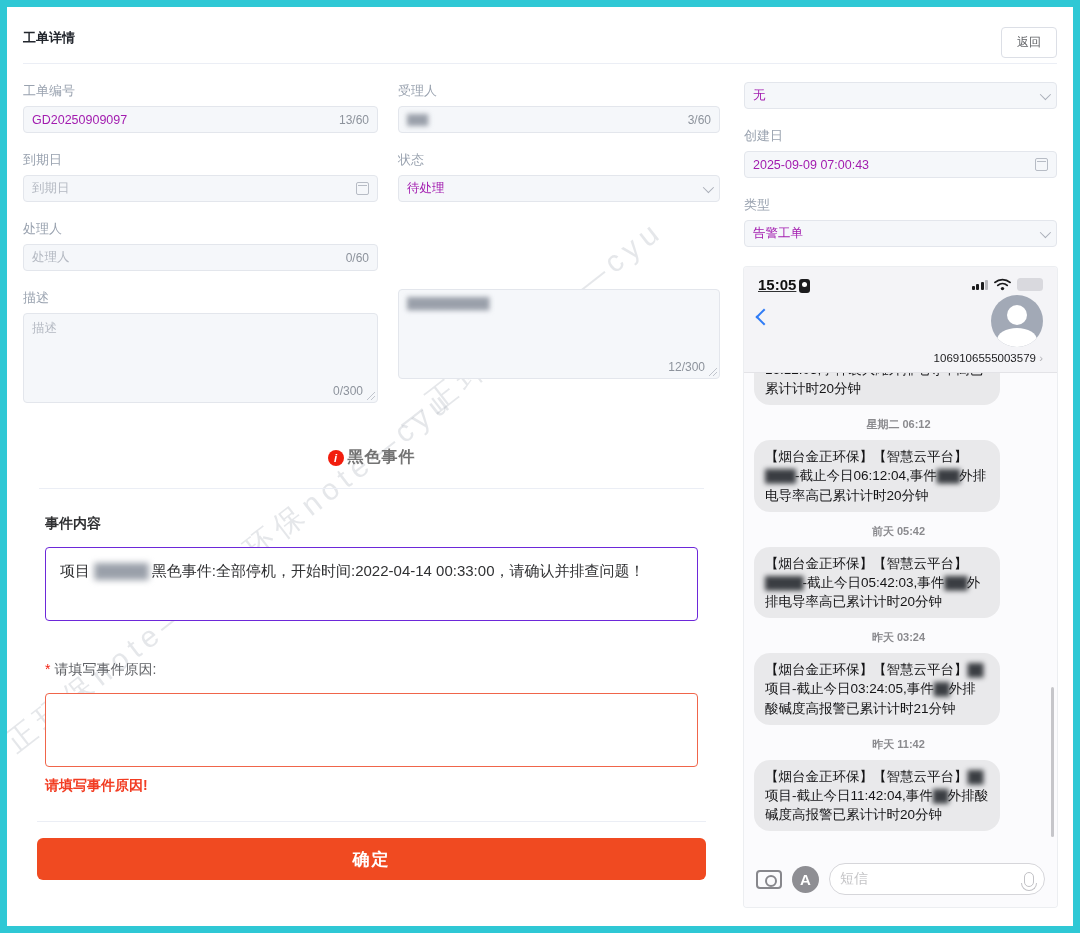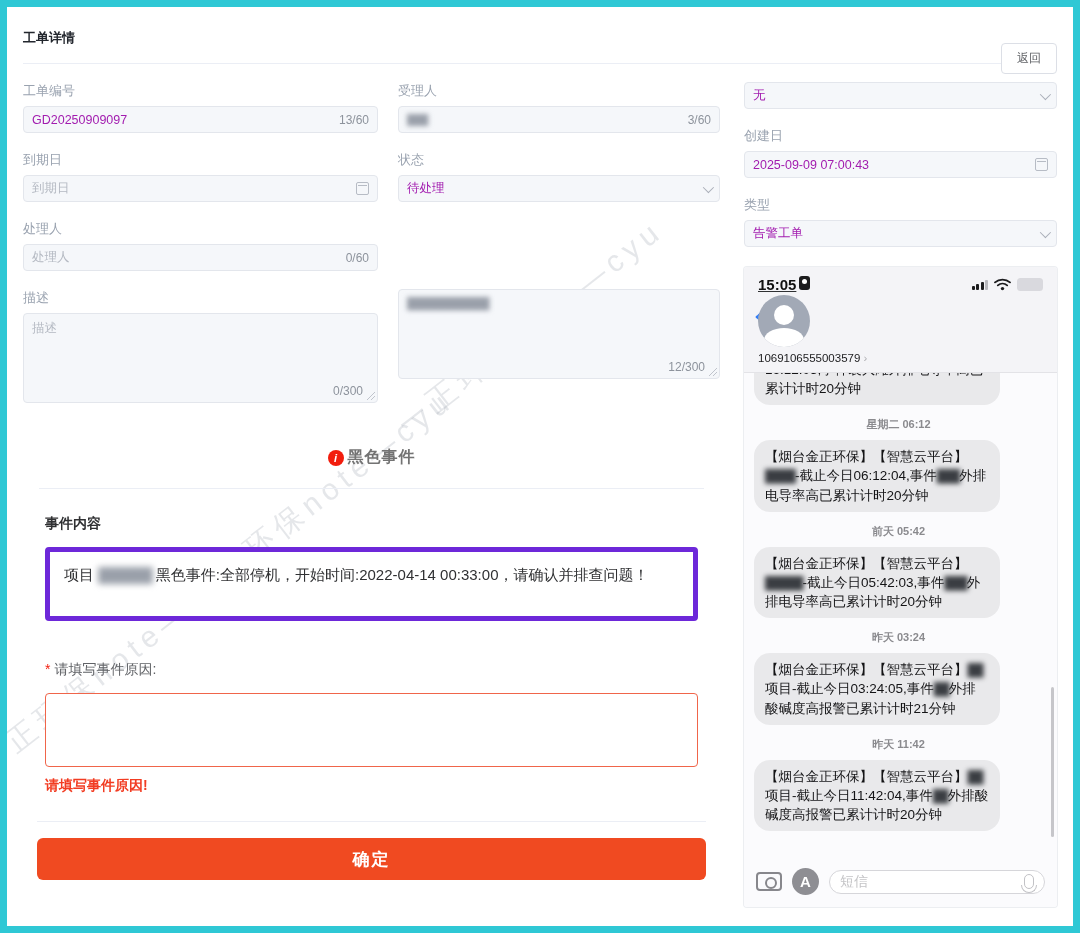--- a/index.html
+++ b/index.html
@@ -15,21 +15,21 @@
   .page { position:relative; width:100%; height:100%; padding:14px 16px 0 16px; }
 
   
   .wm { position:absolute; color:rgba(160,168,178,.28); font-size:30px; letter-spacing:6px;
         transform:rotate(-38deg); white-space:nowrap; pointer-events:none; z-index:0; }
   .wm1{ left:-60px; top:640px; } .wm2{ left:150px; top:470px; } .wm3{ left:360px; top:300px; }
 
   
   .hdr { position:relative; z-index:2; }
   .hdr-title { font-size:13px; font-weight:bold; color:#23272e; padding-top:8px; }
-  .back-btn { position:absolute; right:0; top:22px; background:#fff; border:1px solid #dcdfe6;
+  .back-btn { position:absolute; right:0; top:6px; background:#fff; border:1px solid #dcdfe6;
     border-radius:4px; font-size:12px; color:#606266; padding:6px 15px; cursor:pointer; }
   .hdr-divider { height:1px; background:#ebeef5; margin-top:16px; }
 
   
   .main { display:flex; gap:24px; margin-top:18px; position:relative; z-index:1; }
   .left-panel { width:697px; }
   .right-panel { width:328px; }
   .fields-grid { display:grid; grid-template-columns:355px 322px; column-gap:20px; }
 
   .field { margin-bottom:18px; }
@@ -52,74 +52,74 @@
      background:linear-gradient(135deg,transparent 52%,#c0c4cc 52%,#c0c4cc 60%,transparent 60%,transparent 74%,#c0c4cc 74%,#c0c4cc 82%,transparent 82%); }
 
   
   .event-section { padding:12px 22px 0 22px; }
   .event-title { display:flex; align-items:center; justify-content:center; gap:4px; margin-top:14px; }
   .info-icon { width:16px; height:16px; border-radius:50%; background:#f21d0d; color:#fff; font-size:11px;
                font-weight:bold; display:flex; align-items:center; justify-content:center; font-style:italic; }
   .event-title-text { color:#737373; font-size:16px; font-weight:bold; letter-spacing:1px; }
   .sec-divider { height:1px; background:#ebeef5; margin:20px -6px 0 -6px; }
   .content-label { font-size:14px; font-weight:bold; color:#303133; margin-top:26px; }
-  .content-box { border:5px solid #6d28d9; border-radius:4px; background:#fff; margin-top:14px;
+  .content-box { border:1px solid #6d28d9; border-radius:4px; background:#fff; margin-top:14px;
                  padding:10px 14px; font-size:15px; line-height:1.7; color:#303133; min-height:74px; }
   .content-box .redacted { font-size:14px; filter:blur(3px); }
   .reason-label { margin-top:40px; font-size:14px; color:#606266; }
   .req-mark { color:#f21d0d; margin-right:4px; }
   .reason-box { margin-top:14px; height:74px; border:1px solid #f0654a; border-radius:4px; background:#fff; }
   .error-text { color:#f23c22; font-size:14px; font-weight:bold; margin-top:10px; }
   .btn-divider { height:1px; background:#ebeef5; margin:26px -8px 0 -8px; }
   .confirm-btn { display:block; width:calc(100% + 16px); margin:16px -8px 0 -8px; height:42px;
      background:#f04a21; color:#fff; font-size:17px; font-weight:bold; border:none; border-radius:6px;
      cursor:pointer; letter-spacing:2px; font-family:inherit; }
 
   
   .phone { margin-top:20px; height:640px; background:#fbfbfd; position:relative; overflow:hidden;
            box-shadow:0 0 0 1px #eceef1; border-radius:3px; }
   .phone-header { position:absolute; top:0; left:0; right:0; z-index:5; background:#f4f4f7;
                   padding:9px 14px 8px 14px; border-bottom:1px solid #e3e3e7; }
   .statusbar { display:flex; justify-content:space-between; align-items:center; }
-  .sb-left { display:flex; align-items:flex-start; gap:3px;text-decoration:underline; }
+  .sb-left { display:flex; align-items:flex-end; gap:3px;text-decoration:underline; }
   .sb-time { font-size:15px; font-weight:bold; color:#111; }
   .focus-icon { width:11px; height:14px; background:#1c1c1e; border-radius:3px; position:relative; }
   .focus-icon:before { content:""; position:absolute; left:3px; top:3px; width:5px; height:5px; background:#fff; border-radius:50%; }
   .sb-right { display:flex; align-items:center; gap:6px; }
   .sig { display:flex; align-items:flex-end; gap:1.5px; }
   .sig i { width:3px; background:#1c1c1e; border-radius:1px; display:block; }
   .sig i:nth-child(1){height:4px;} .sig i:nth-child(2){height:6px;} .sig i:nth-child(3){height:8px;} .sig i:nth-child(4){height:10px; background:#b9b9be;}
   .battery { width:26px; height:13px; border-radius:3.5px; background:#d9d9de; position:relative; overflow:hidden; }
   .battery .fill { position:absolute; left:0; top:15px; bottom:0; width:62%; background:#1c1c1e;
      color:#fff; font-size:8px; font-weight:normal; display:flex; align-items:center; justify-content:center; }
   .nav-row { position:relative; margin-top:2px; }
   .back-chevron { position:absolute; left:0; top:16px; width:12px; height:12px; border-left:2.5px solid #2f7cf6;
                   border-bottom:2.5px solid #2f7cf6; transform:rotate(45deg); }
-  .contact-col { display:flex; flex-direction:column; align-items:flex-start; }
+  .contact-col { display:flex; flex-direction:column; align-items:flex-end; }
   .avatar { width:52px; height:52px; border-radius:50%; background:#a2a9b6; position:relative; overflow:hidden; }
   .avatar:before { content:""; position:absolute; left:16px; top:10px; width:20px; height:20px; background:#fff; border-radius:50%; }
   .avatar:after { content:""; position:absolute; left:6px; top:33px; width:40px; height:24px; background:#fff; border-radius:50% 50% 0 0; }
   .contact-number { margin-top:5px; font-size:11.5px; color:#1c1c1e; }
   .contact-number .gt { color:#b0b0b5; }
 
   .sms-scroll { padding:116px 14px 52px 10px; }
   .sms-divider { text-align:center; font-size:11px; color:#8a8a8e; font-weight:bold; margin:12px 0 8px 0; }
   .sms-bubble { background:#e9e9eb; color:#141416; border-radius:16px; padding:7px 11px; max-width:246px;
                 font-size:13.5px; line-height:1.42; margin-bottom:4px; position:relative; font-weight:500; }
   .sms-bubble.clipped { margin-top:-30px; }
   .sms-bubble .redacted { font-size:12px; color:#3a3d42; }
   .phone-scrollbar { position:absolute; right:3px; bottom:70px; width:3px; height:150px; background:#c6c6ca; border-radius:2px; z-index:4; }
 
   .sms-input-bar { position:absolute; left:0; right:0; bottom:0; z-index:6; background:#fbfbfd;
                    display:flex; align-items:center; gap:10px; padding:8px 12px 12px 12px; }
   .camera-icon { width:26px; height:19px; border:2px solid #87878c; border-radius:4px; position:relative; }
   .camera-icon:before { content:""; position:absolute; left:7px; top:3px; width:8px; height:8px; border:2px solid #87878c; border-radius:50%; }
   .apps-icon { width:27px; height:27px; border-radius:50%; background:#8e8e93; color:#fff; font-size:15px;
                font-weight:bold; display:flex; align-items:center; justify-content:center; }
-  .sms-field { flex:1; height:24px; border:1px solid #d6d6da; border-radius:16px; background:#fff;
+  .sms-field { flex:1; height:32px; border:1px solid #d6d6da; border-radius:16px; background:#fff;
                display:flex; align-items:center; padding:0 10px; }
   .sms-placeholder { flex:1; color:#c5c5c7; font-size:14px; }
   .mic-icon { width:10px; height:15px; border:1.8px solid #c2c2c6; border-radius:6px; position:relative; }
   .mic-icon:after { content:""; position:absolute; left:-4px; right:-4px; bottom:-5px; height:7px;
                     border:1.8px solid #c2c2c6; border-top:none; border-radius:0 0 9px 9px; }
 </style>
 </head>
 <body>
 
 <div class="page">

